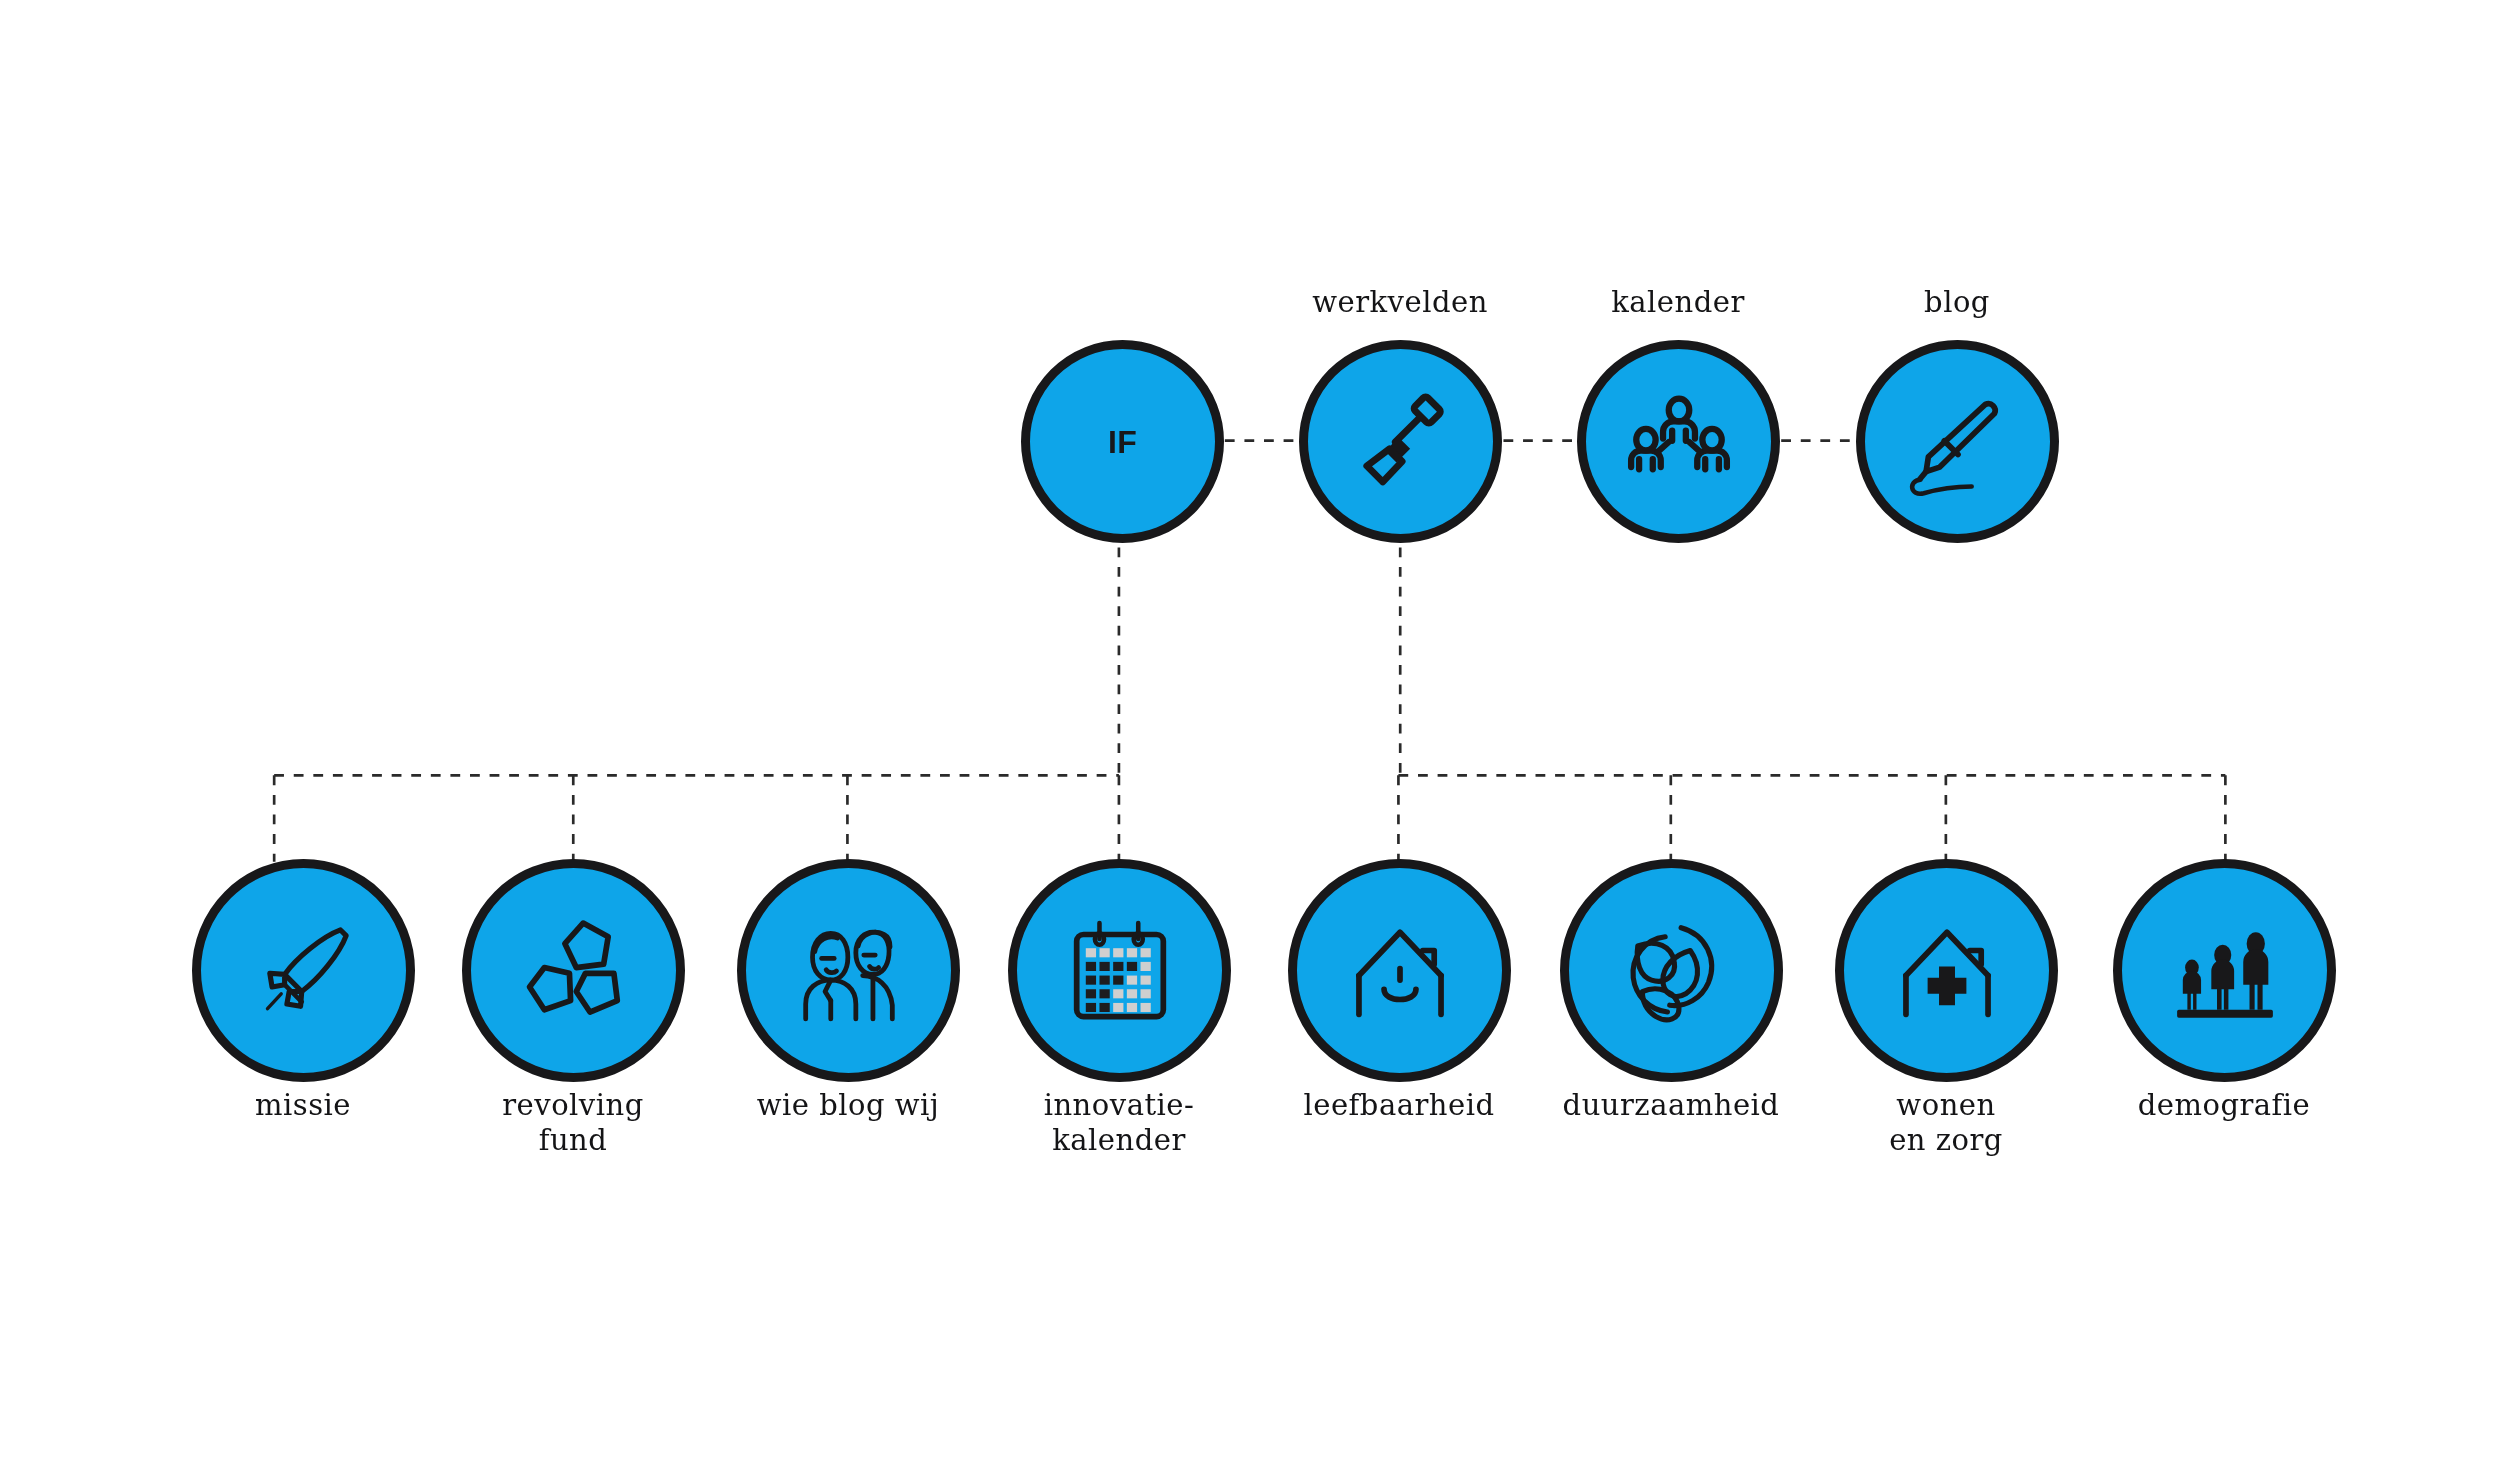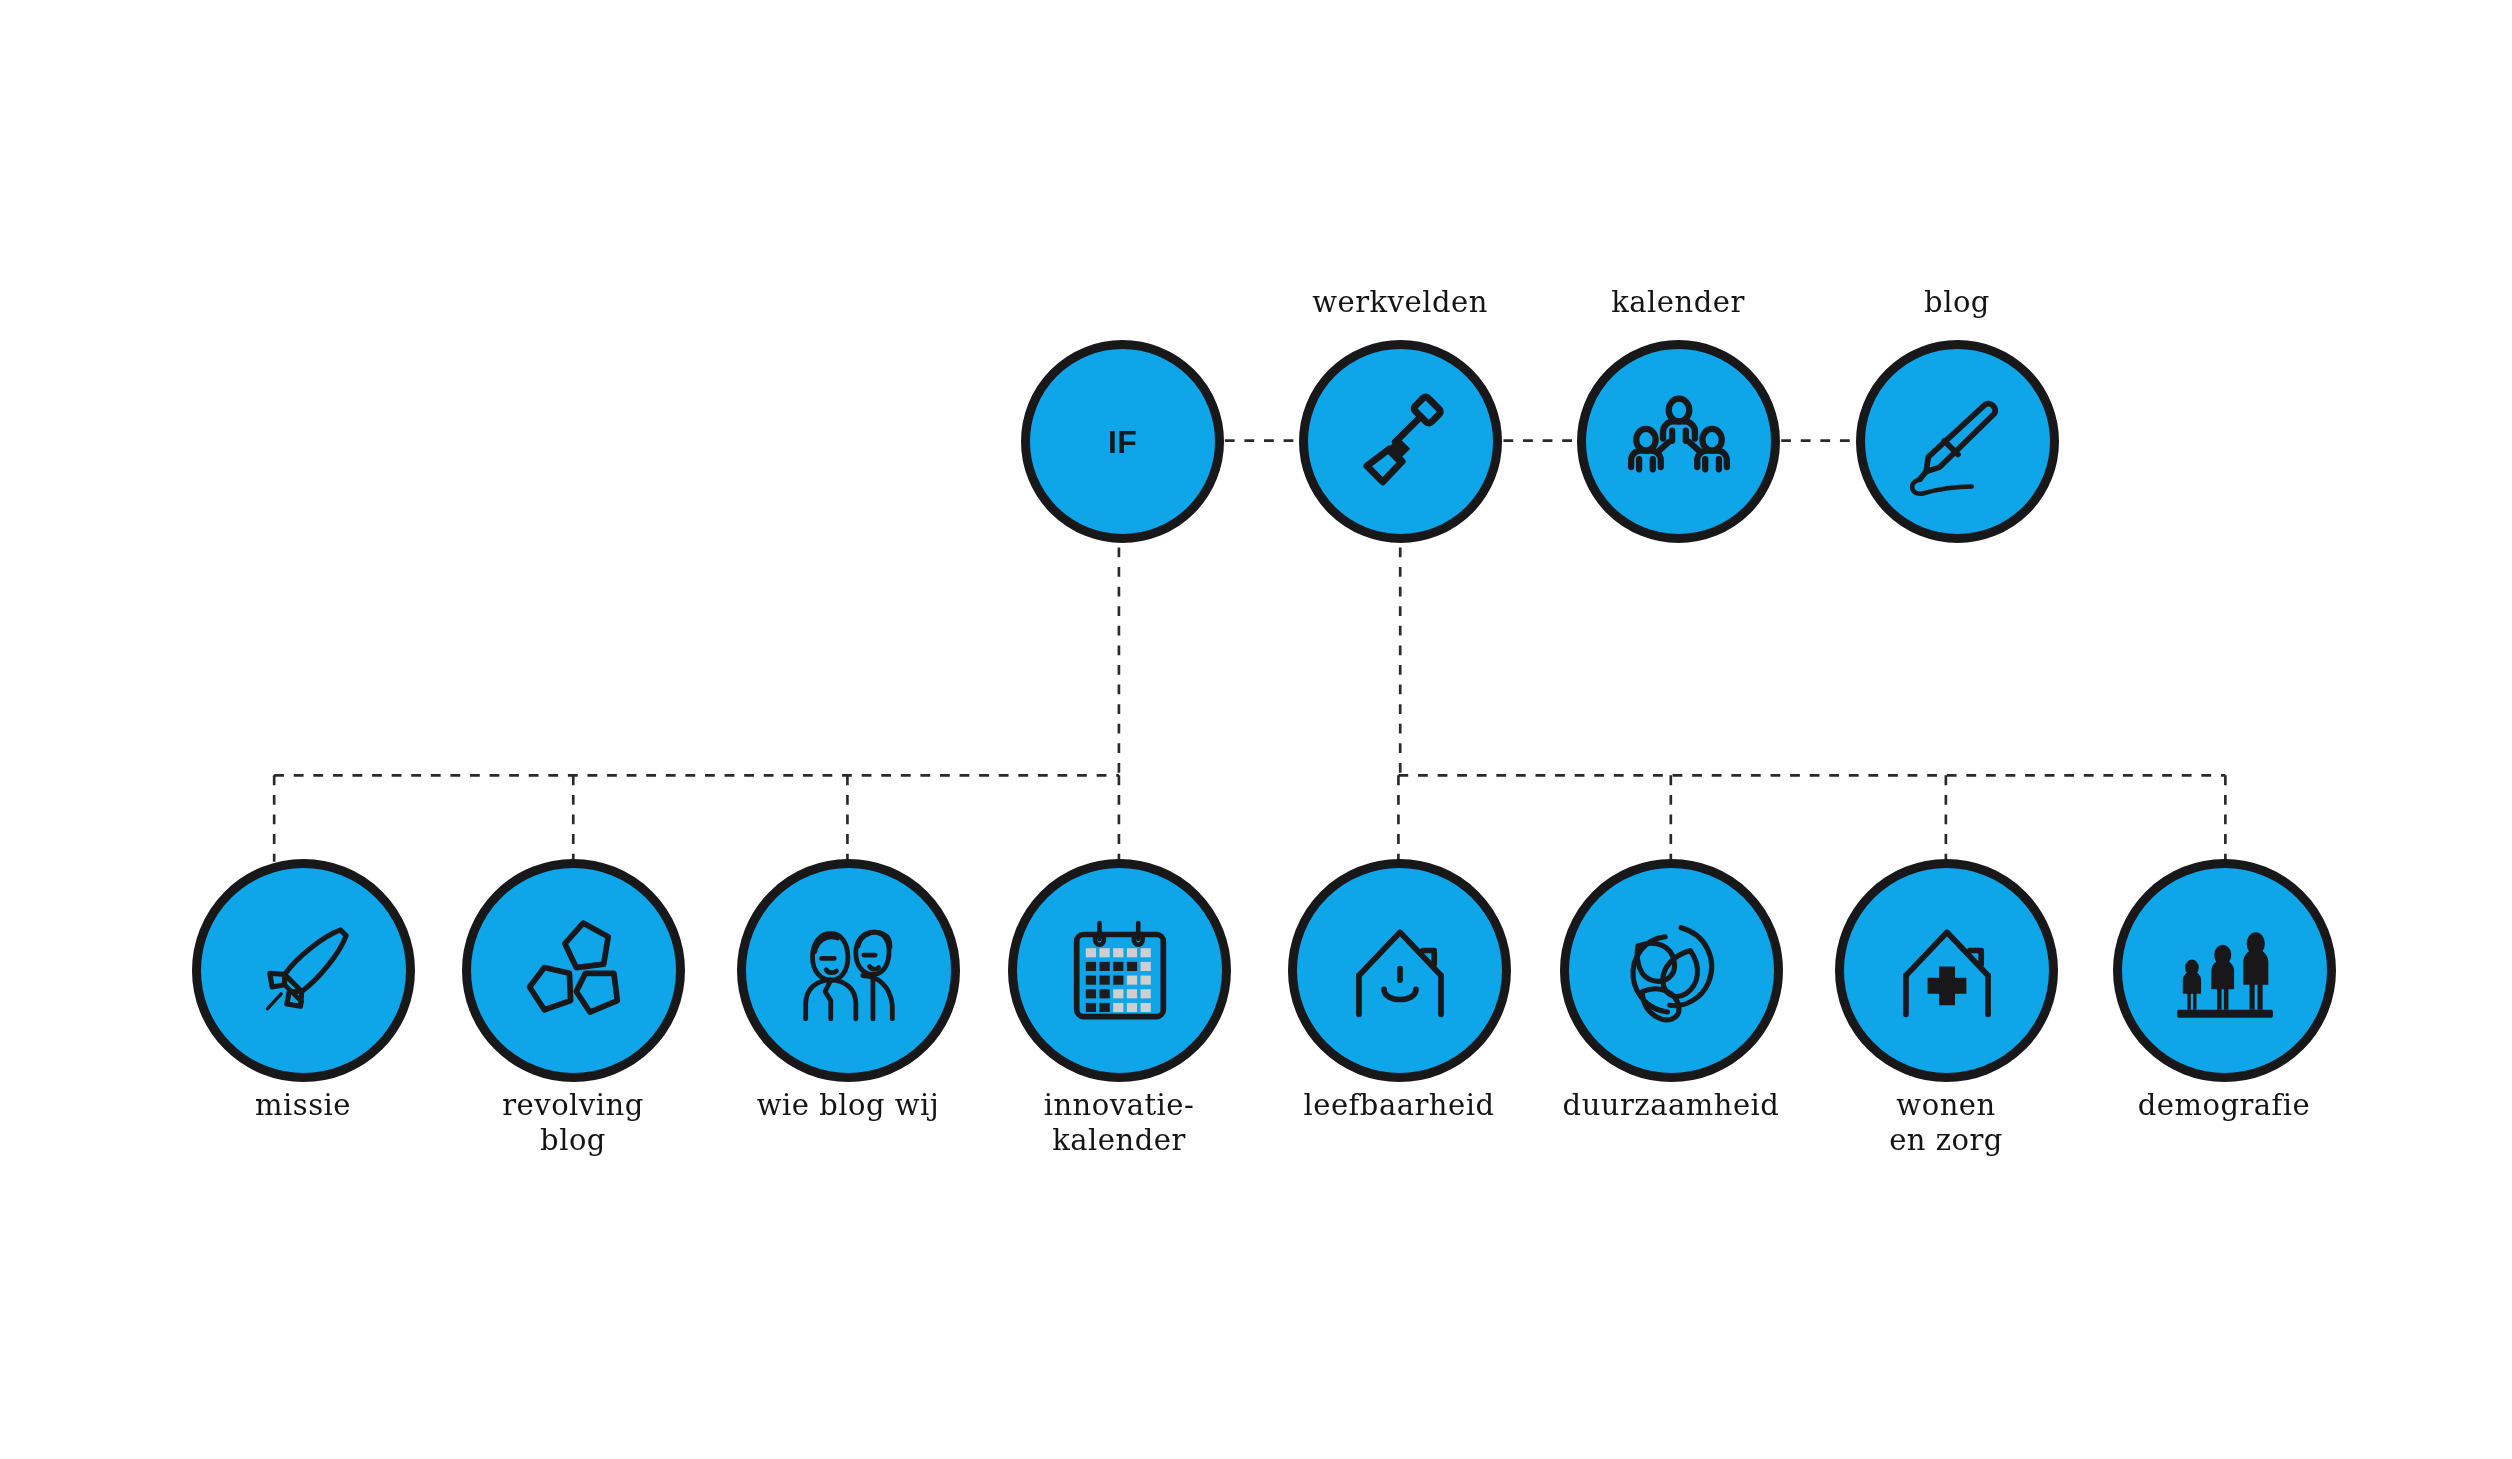--- a/index.html
+++ b/index.html
@@ -217,21 +217,21 @@
         <svg viewBox="0 0 100 100">
           <g fill="none" stroke="#18181a" stroke-width="5" stroke-linejoin="round">
             <path d="M58 8 L80 20 L76 44 L52 47 L42 26 Z"></path>
             <path d="M24 47 L46 52 L47 76 L24 84 L11 64 Z"></path>
             <path d="M60 52 L85 52 L88 76 L64 86 L52 68 Z"></path>
           </g>
         </svg>
       </span>
     </div>
     <div class="label below">revolving
-blog</div>
+fund</div>
   </div>
 
   <div class="node" style="left:848px;top:970px;">
     <div class="circle child">
       <span class="icon-wrap">
         <svg viewBox="0 0 100 100">
           <g fill="none" stroke="#18181a" stroke-width="4.2" stroke-linecap="round" stroke-linejoin="round">
 
             <path d="M56 34 C56 22 64 15 73 16 C82 17 86 25 85 36 C84 46 79 53 71 53 C62 53 56 45 56 34 Z"></path>
             <path d="M58 28 C60 18 72 13 81 18 C85 20 86 25 86 29"></path>

